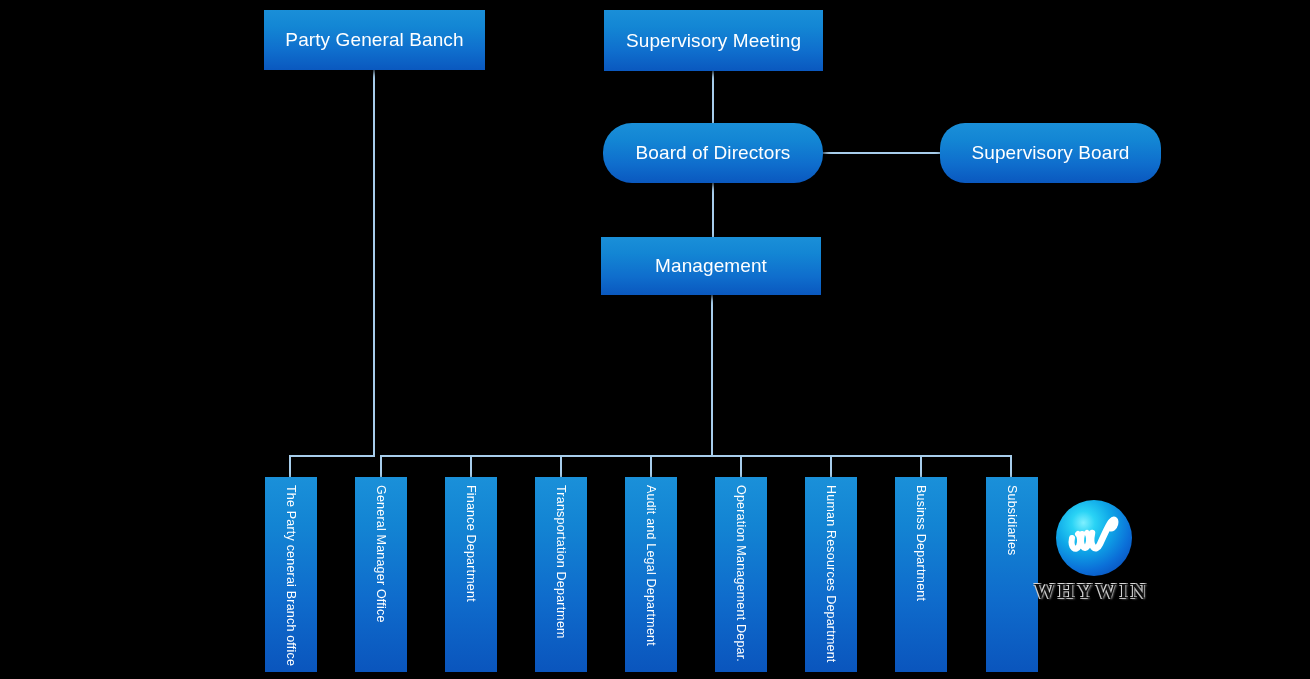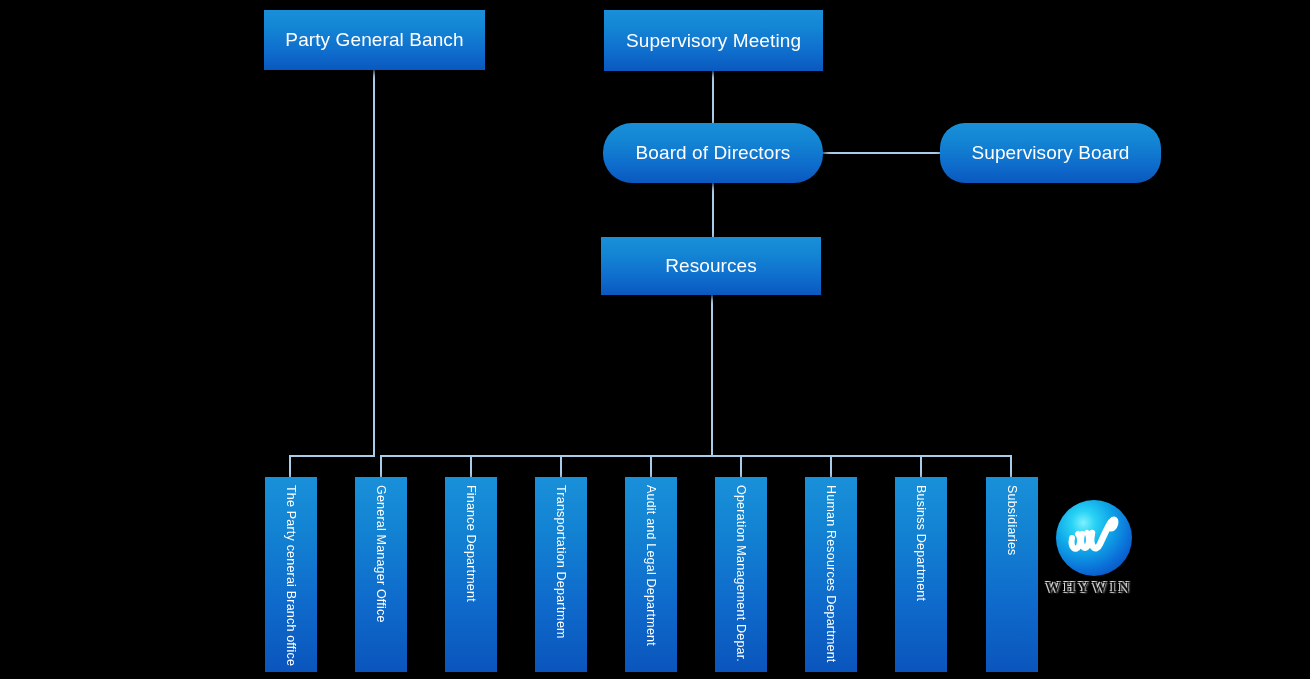--- a/index.html
+++ b/index.html
@@ -82,21 +82,21 @@
     height: 76px;
   }
   #logo-text {
     position: absolute;
     left: 0;
     top: 79px;
     width: 110px;
     text-align: center;
     font-family: "Liberation Serif", serif;
     font-weight: bold;
-    font-size: 15px;
+    font-size: 21px;
     letter-spacing: 3px;
     color: #101010;
     text-shadow:
       -1px -1px 0 #d8d8d8,
        1px -1px 0 #9a9a9a,
       -1px  1px 0 #bdbdbd,
        1px  1px 2px rgba(255,255,255,0.55);
   }
 </style>
 </head>
@@ -128,21 +128,21 @@
   <div class="line line-v" style="left:1010px; top:455px; height:22px;"></div>
 
   <div class="node node-h" style="left:264px; top:10px; width:221px; height:60px;">Party General Banch</div>
 
   <div class="node node-h" style="left:604px; top:10px; width:219px; height:61px;">Supervisory Meeting</div>
 
   <div class="node node-h" style="left:603px; top:123px; width:220px; height:60px;border-radius:29px;">Board of Directors</div>
 
   <div class="node node-h" style="left:940px; top:123px; width:221px; height:60px;border-radius:25px;">Supervisory Board</div>
 
-  <div class="node node-h" style="left:601px; top:237px; width:220px; height:58px;">Resources</div>
+  <div class="node node-h" style="left:601px; top:237px; width:220px; height:58px;">Management</div>
 
   <div class="node node-v" style="left:265px; top:477px; width:52px; height:195px;">The Party cenerai Branch office</div>
 
   <div class="node node-v" style="left:355px; top:477px; width:52px; height:195px;">General Manager Office</div>
 
   <div class="node node-v" style="left:445px; top:477px; width:52px; height:195px;">Finance Department</div>
 
   <div class="node node-v" style="left:535px; top:477px; width:52px; height:195px;">Transportation Departmem</div>
 
   <div class="node node-v" style="left:625px; top:477px; width:52px; height:195px;">Audit and Legal Department</div>

